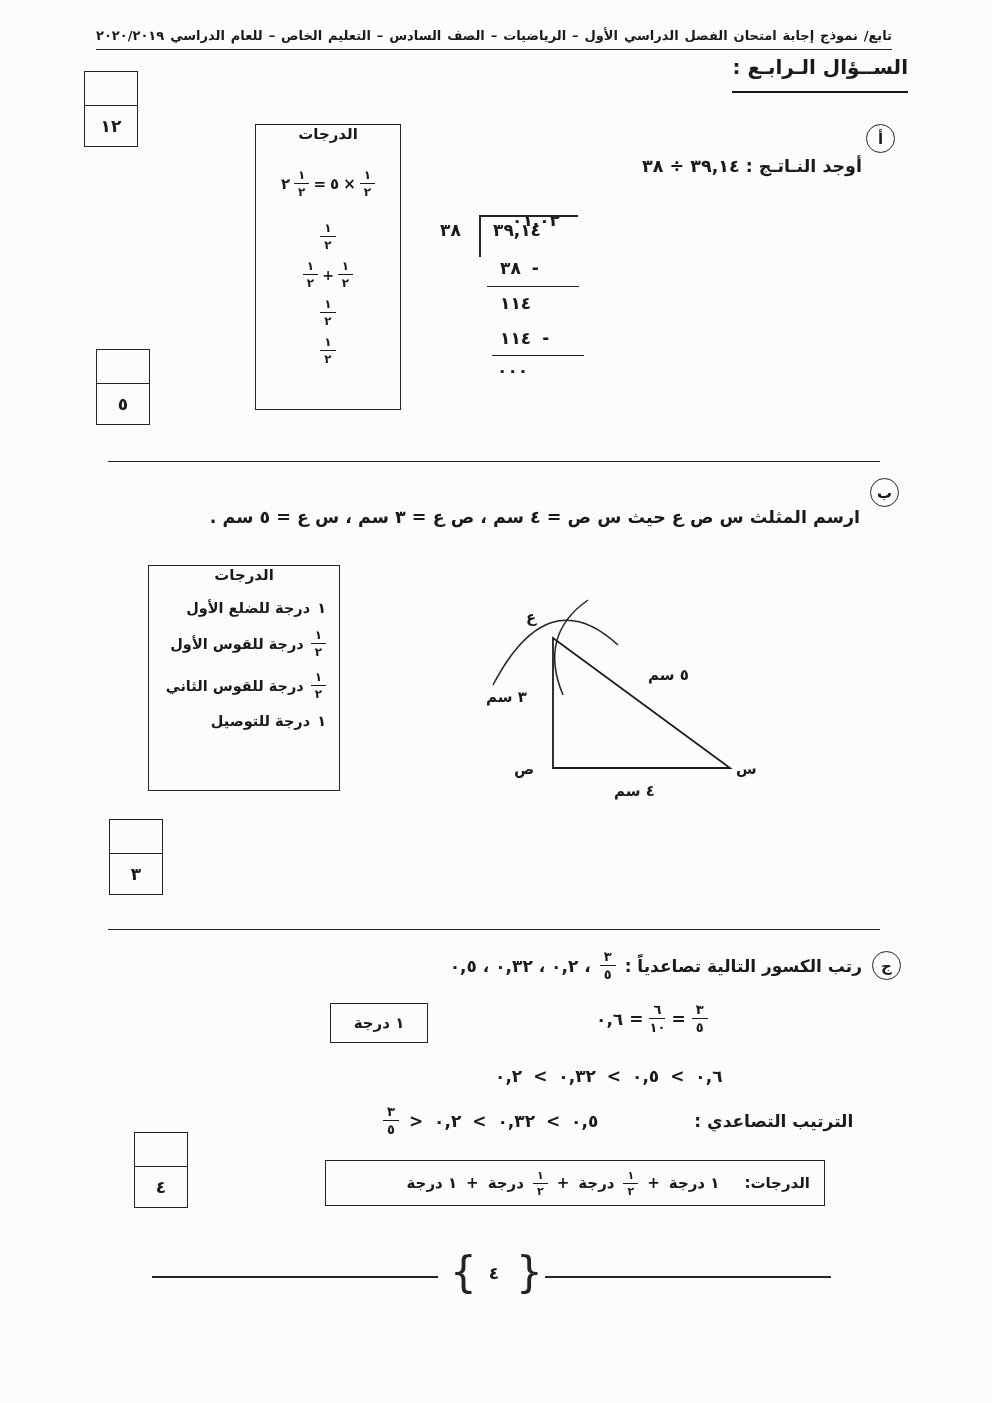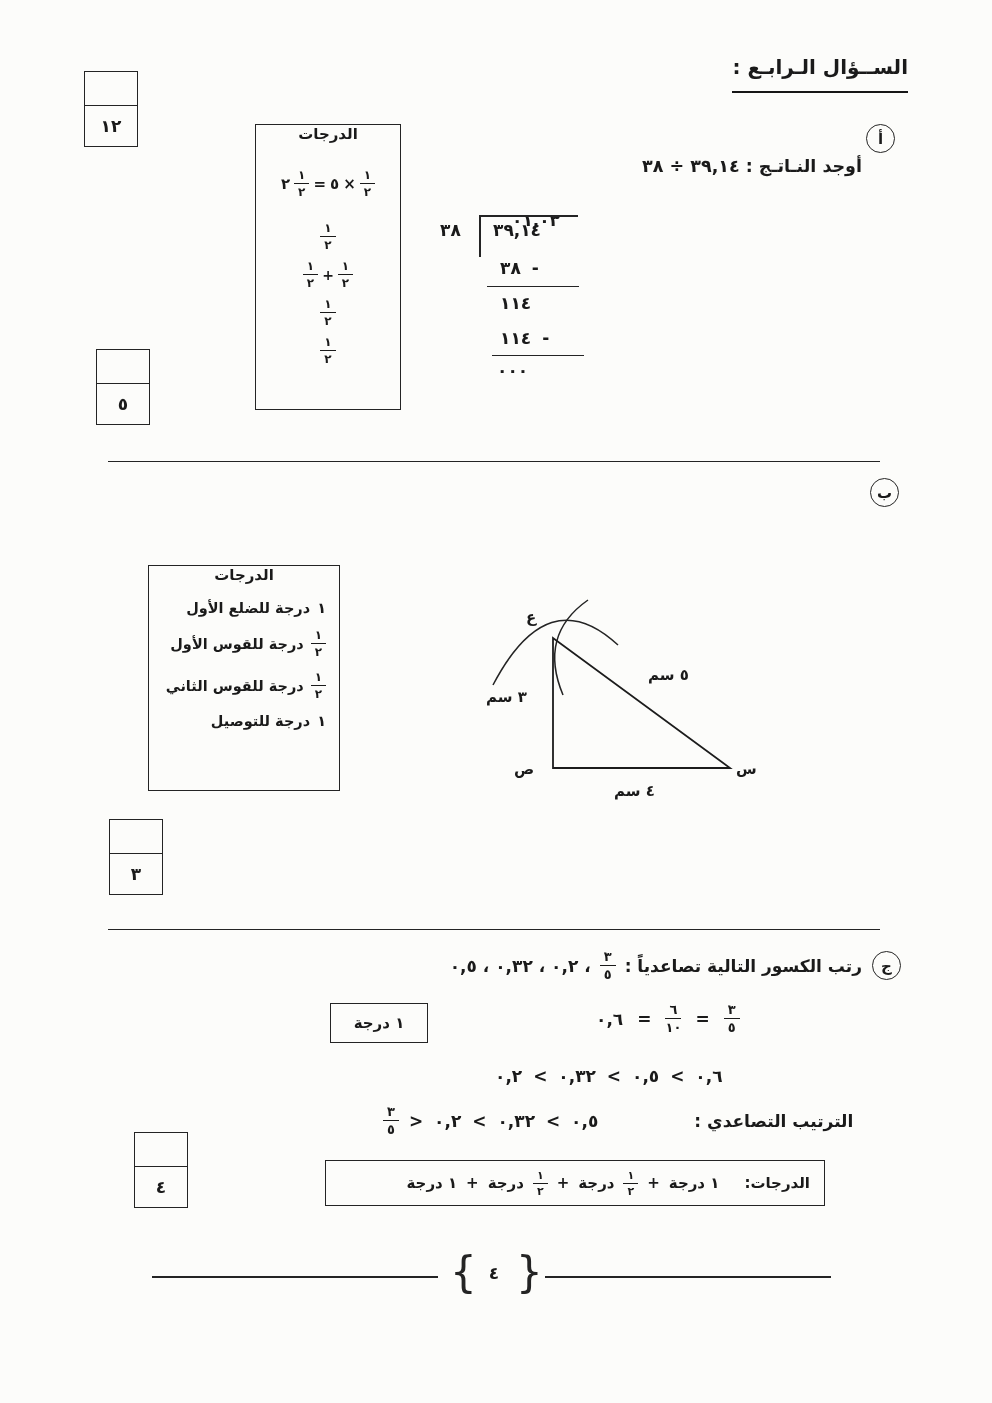--- a/index.html
+++ b/index.html
@@ -36,40 +36,41 @@
   .frac { display:inline-flex; flex-direction:column; align-items:center; line-height:1; vertical-align:middle; font-size:12px; font-weight:bold; }
   .frac .fn { border-bottom:1.6px solid #1a1a1a; padding:0 4px 2px; }
   .frac .fd { padding-top:2px; }
   .mba-eq { display:flex; direction:ltr; justify-content:center; align-items:center; gap:4px; margin-top:26px; font-weight:bold; font-size:15px; }
   .mba-col { display:flex; flex-direction:column; align-items:center; gap:9px; margin-top:24px; }
   .mba-plusrow { display:flex; direction:ltr; align-items:center; gap:4px; font-weight:bold; font-size:14px; }
   .mbb-rows { margin-top:16px; }
   .mbb-row { display:flex; align-items:center; gap:7px; padding-right:13px; margin-bottom:13px; font-weight:bold; font-size:14.5px; direction:rtl; }
   .tri-label { position:absolute; direction:rtl; font-weight:bold; font-size:15px; white-space:nowrap; }
   .c-head { position:absolute; right:130px; top:950px; display:flex; direction:rtl; align-items:center; gap:9px; font-size:17px; font-weight:bold; white-space:nowrap; }
-  .c-work { position:absolute; left:596px; top:1003px; display:flex; direction:ltr; align-items:center; gap:14px; font-size:17px; font-weight:bold; }
+  .c-work { position:absolute; left:596px; top:1003px; display:flex; direction:ltr; align-items:center; gap:6px; font-size:17px; font-weight:bold; }
   .badge { position:absolute; left:330px; top:1003px; width:96px; height:38px; border:1.8px solid #242424;
            display:flex; align-items:center; justify-content:center; font-weight:bold; font-size:15px; direction:rtl; }
   .c-cmp { position:absolute; left:495px; top:1066px; direction:ltr; font-size:17px; font-weight:bold; word-spacing:5px; white-space:nowrap; }
   .c-ord { position:absolute; left:383px; top:1105px; display:flex; direction:ltr; align-items:center; gap:10px; font-size:17px; font-weight:bold; white-space:nowrap; }
   .c-ord .seq { word-spacing:5px; }
   .c-ord .lbl { direction:rtl; margin-left:86px; }
   .c-marks { position:absolute; left:325px; top:1160px; width:500px; height:46px; border:1.8px solid #242424;
              box-sizing:border-box; display:flex; direction:rtl; align-items:center; gap:9px; padding:0 14px;
              font-size:15px; font-weight:bold; }
   .c-marks .lbl { margin-left:16px; }
   .c-marks .frac { font-size:11px; }
   .footer-num { position:absolute; left:477px; top:1263px; width:34px; text-align:center; font-size:17px; font-weight:bold; }
   .brace { position:absolute; font-size:42px; font-weight:normal; line-height:1; color:#242424; }
 </style>
 </head>
 <body>
 
 <div class="page">
 
+  <div class="hdr">تابع/ نموذج إجابة امتحان الفصل الدراسي الأول – الرياضيات – الصف السادس – التعليم الخاص – للعام الدراسي ٢٠٢٠/٢٠١٩</div>
 
   <div class="title">الســؤال الـرابـع :</div>
 
   <div class="scorebox" style="left:84px; top:71px;">
     <div class="sb-top"></div>
     <div class="sb-val">١٢</div>
   </div>
 
   <div class="marker" style="left:866px; top:124px;">
     <span>أ</span>
@@ -140,20 +141,21 @@
   <div class="scorebox" style="left:96px; top:349px;">
     <div class="sb-top"></div>
     <div class="sb-val">٥</div>
   </div>
 
   <div class="hline" style="left:108px; top:461px; width:772px; border-top-width:1.6px;"></div>
 
   <div class="marker" style="left:870px; top:478px;">
     <span>ب</span>
   </div>
+  <div class="qtext" style="right:132px; top:477px;">ارسم المثلث س ص ع حيث س ص = ٤ سم ، ص ع = ٣ سم ، س ع = ٥ سم .</div>
 
   <div class="marksbox" style="left:148px; top:565px; width:192px; height:226px;">
     <div class="mb-title">الدرجات</div>
     <div class="mbb-rows">
       <div class="mbb-row">
         <span>١</span>
         <span>درجة للضلع الأول</span>
       </div>
       <div class="mbb-row">
         <span class="frac">

